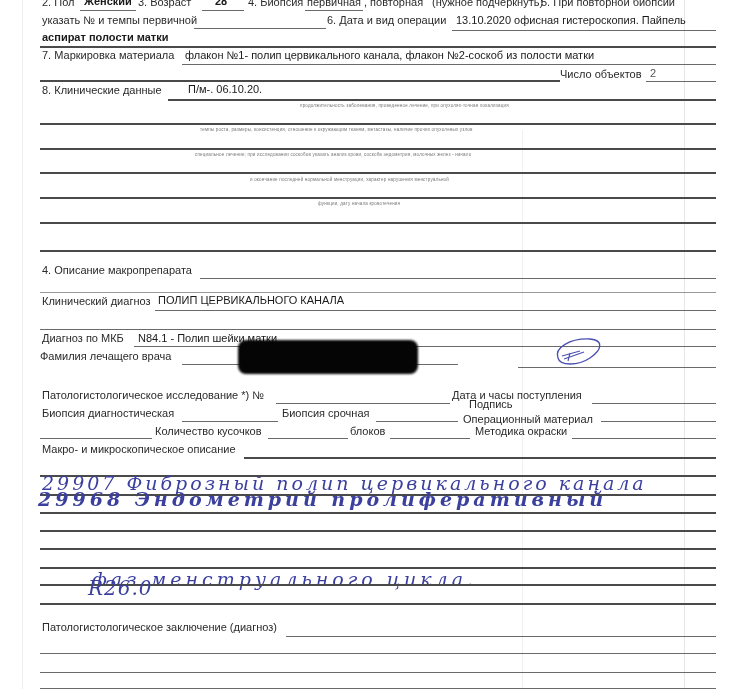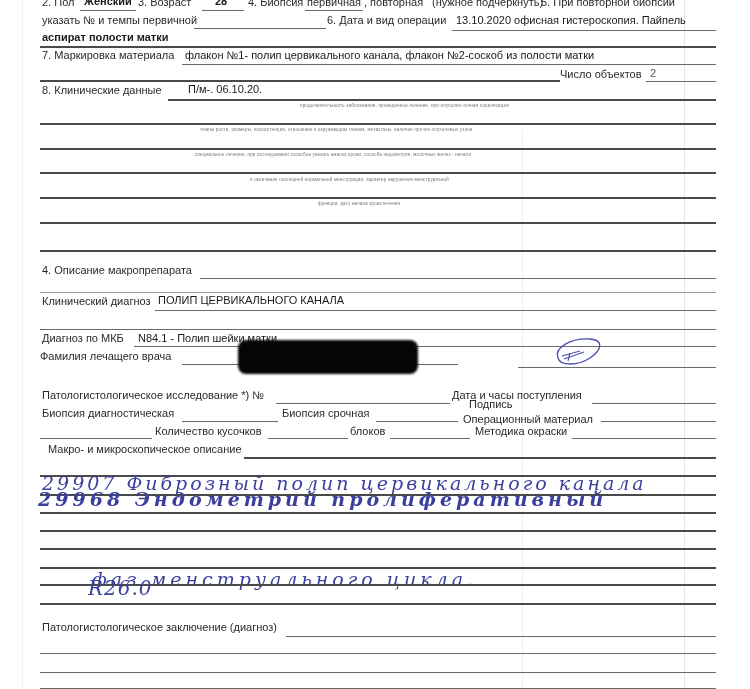--- a/index.html
+++ b/index.html
@@ -112,21 +112,21 @@
 <div class="line" style="left:601px;top:421px;width:115px;"></div>
 
 <div class="line" style="left:40px;top:438px;width:112px;"></div>
 <div class="abs lbl" style="left:155px;top:425px;">Количество кусочков</div>
 <div class="line" style="left:268px;top:438px;width:80px;"></div>
 <div class="abs lbl" style="left:350px;top:425px;">блоков</div>
 <div class="line" style="left:390px;top:438px;width:80px;"></div>
 <div class="abs lbl" style="left:475px;top:425px;">Методика окраски</div>
 <div class="line" style="left:572px;top:438px;width:144px;"></div>
 
-<div class="abs lbl" style="left:48px;top:443px;">Макро- и микроскопическое описание</div>
+<div class="abs lbl" style="left:42px;top:443px;">Макро- и микроскопическое описание</div>
 <div class="line dark" style="left:244px;top:457px;width:472px;"></div>
 
 <div class="line dark" style="left:40px;top:475px;width:676px;"></div>
 <div class="line dark" style="left:40px;top:494px;width:676px;"></div>
 <div class="abs hand" style="left:42px;top:472px;letter-spacing:3px;">29907 Фиброзный полип цервикального канала</div>
 <div class="line dark" style="left:40px;top:512px;width:676px;"></div>
 <div class="line dark" style="left:40px;top:530px;width:676px;"></div>
 <div class="abs hand" style="left:38px;top:488px;letter-spacing:4px;font-weight:bold;">29968 Эндометрий пролиферативный</div>
 <div class="line dark" style="left:40px;top:548px;width:676px;"></div>
 <div class="line dark" style="left:40px;top:567px;width:676px;"></div>

